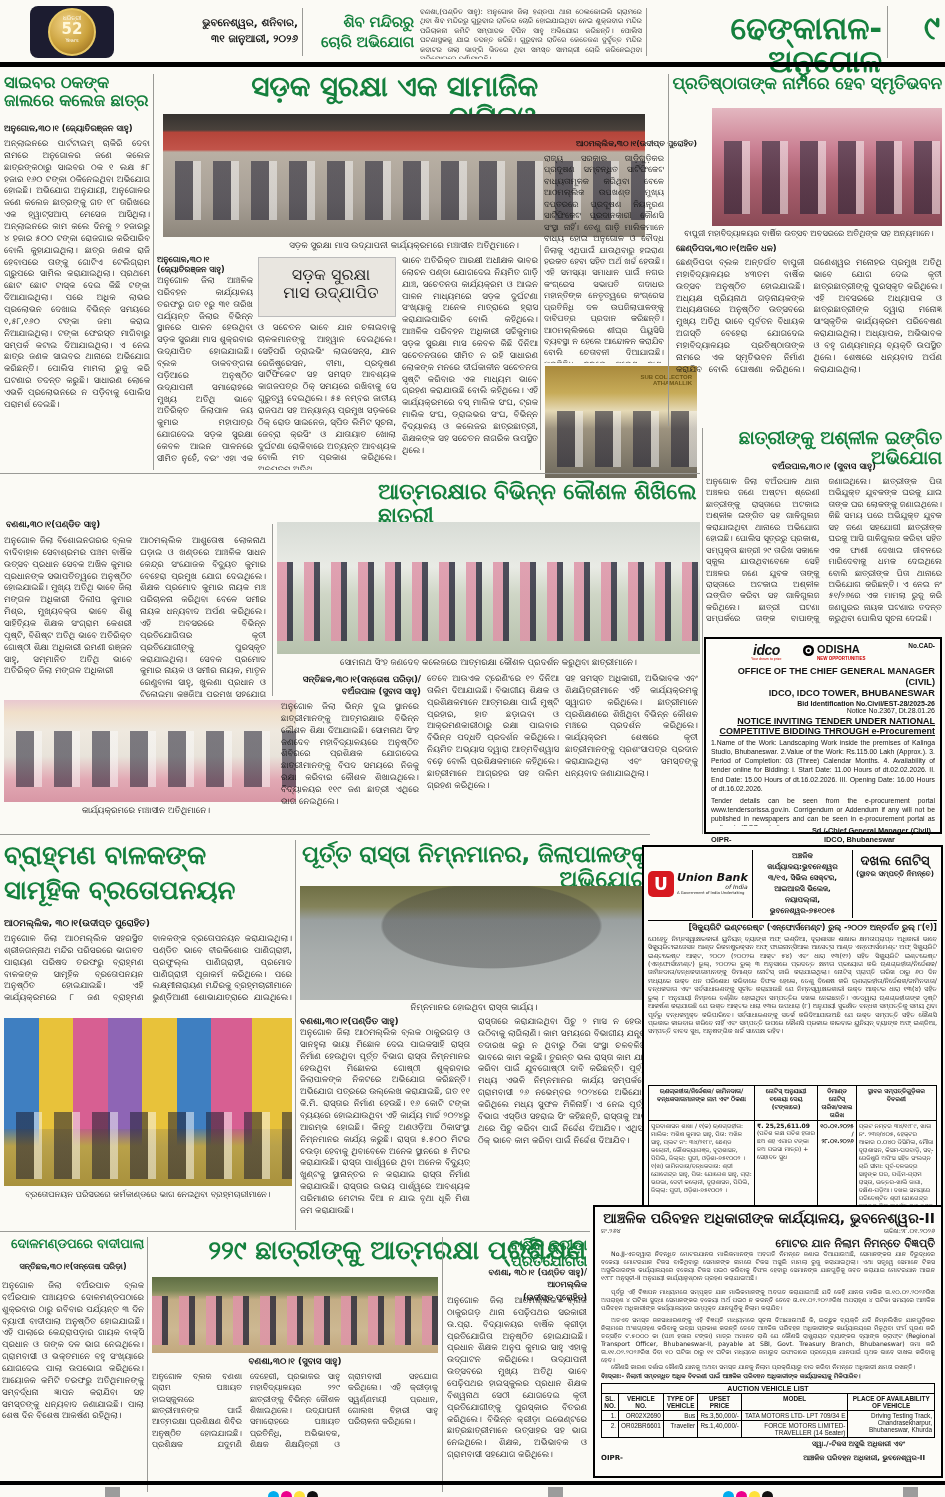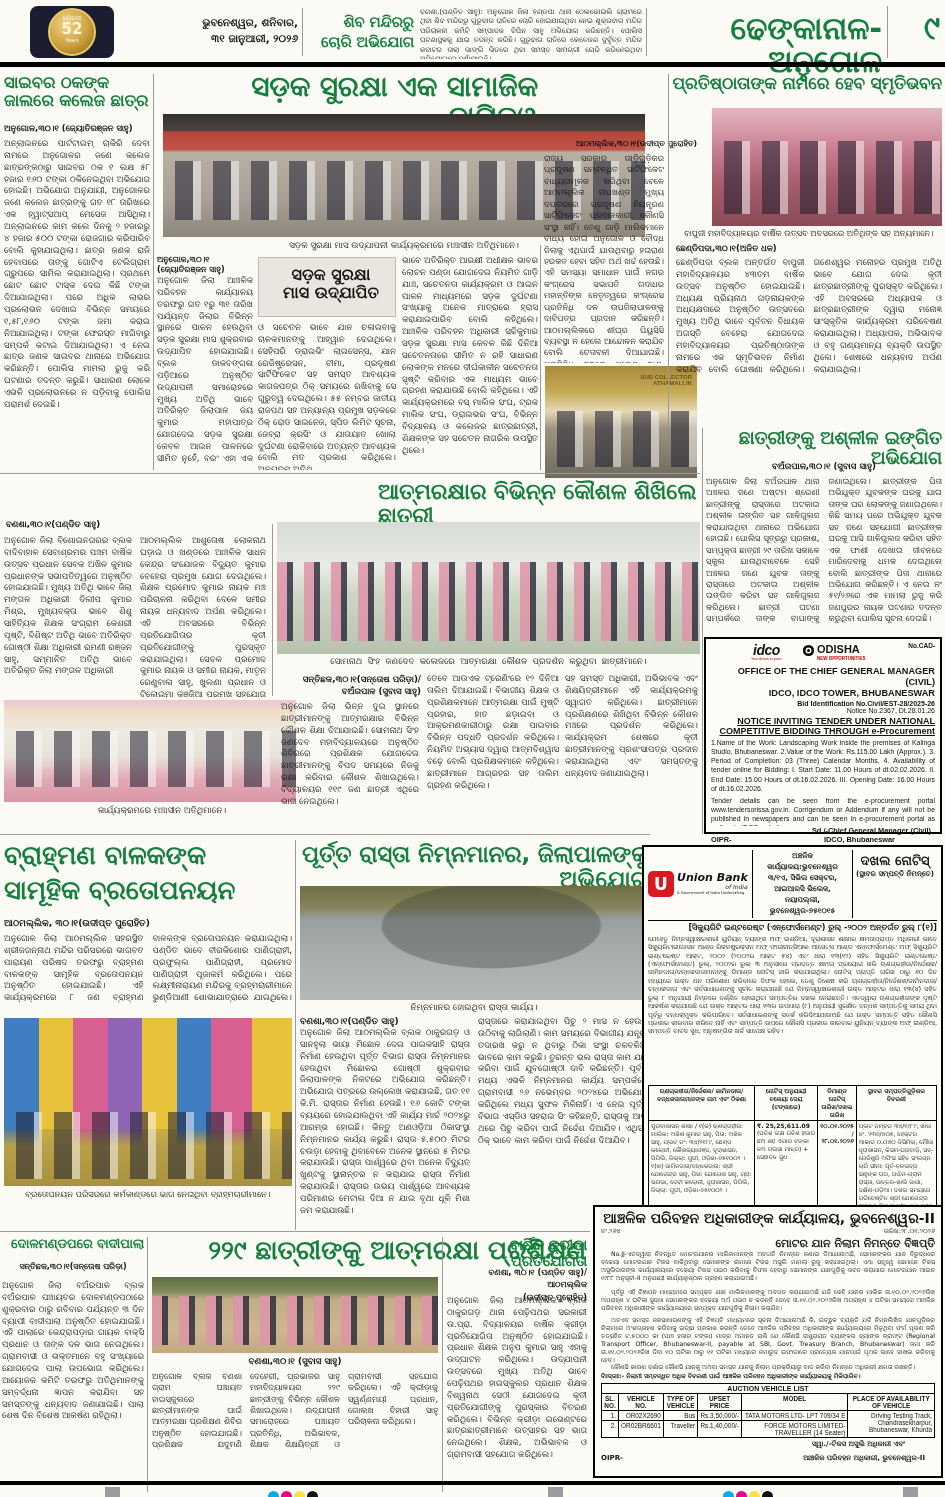--- a/index.html
+++ b/index.html
@@ -17,21 +17,21 @@
   .ppl{position:absolute;left:0;right:0;background:repeating-linear-gradient(90deg,rgba(30,30,48,0) 0 12px,rgba(30,30,48,.55) 12px 30px,rgba(250,250,250,.5) 30px 38px);}
   .pplpink{position:absolute;left:0;right:0;background:repeating-linear-gradient(90deg,rgba(222,148,168,.85) 0 10px,rgba(38,38,56,.8) 10px 16px,rgba(0,0,0,0) 16px 27px);}
   .ph-dais{background:linear-gradient(180deg,#35322f 0%,#4a423c 13%,#b5453a 15%,#c2544a 29%,#b9b0a4 31%,#a8a096 70%,#8d867b 100%);}
   .ph-group{background:linear-gradient(180deg,#e3b7c0 0%,#d79aa8 18%,#c97f92 35%,#a95f6e 62%,#8a4a56 100%);}
   .ph-office{background:linear-gradient(180deg,#a98a3d 0%,#c7ab58 24%,#e5d9b5 40%,#9d937f 56%,#6f6a5e 100%);}
   .ph-indoor{background:linear-gradient(180deg,#d8dcd6 0%,#e9ebe5 34%,#cfd6c6 55%,#b7c2ad 100%);}
   .ph-stage{background:linear-gradient(180deg,#e9c8d0 0%,#f0dfc9 12%,#efe9df 30%,#e8e3da 55%,#e2a9b4 78%,#d897a5 100%);}
   .ph-temple{background:linear-gradient(90deg,#3f7fc1 0 12%,#e8c23a 12% 24%,#d75f92 24% 36%,#8e65b5 36% 48%,#e8c23a 48% 60%,#3f7fc1 60% 72%,#d75f92 72% 86%,#e8c23a 86% 100%);}
   .ph-road{background:radial-gradient(ellipse at 55% 35%,rgba(60,60,60,.35) 0 40%,rgba(0,0,0,0) 41%),linear-gradient(180deg,#6f6f45 0%,#84835a 18%,#9aa0a0 30%,#a8adac 60%,#b4b8b6 100%);}
   .ph-ground{background:linear-gradient(180deg,#5f6e44 0%,#7b8757 18%,#c4ad85 30%,#cdb892 70%,#c2a87e 100%);}
-  .boxsub{background:#e9e6e0;border:1px solid #bbb;font-weight:bold;text-align:center;line-height:1.15;padding-left:8px;}
+  .boxsub{background:#e9e6e0;border:1px solid #bbb;font-weight:normal;text-align:center;line-height:1.15;padding-left:8px;}
   .notice{border:2px solid #000;background:#fdfcf8;}
   .notice-inner{font-family:"Liberation Sans",sans-serif;}
   table.nt{border-collapse:collapse;width:100%;}
   table.nt td,table.nt th{border:1px solid #000;padding:1px 2px;vertical-align:top;}
   .u{text-decoration:underline;}
   .mast-logo{background:#1c1c30;border-radius:8px;}
   .gold-circle{position:absolute;left:50%;top:50%;transform:translate(-50%,-50%);width:44px;height:44px;border-radius:50%;background:radial-gradient(circle at 38% 32%,#f2d489,#caa13c 55%,#8a5d16 100%);border:2px solid #e8c864;text-align:center;}
   .ub-logo{width:26px;height:26px;background:#d71920;border-radius:5px;color:#fff;font-weight:bold;font-size:17px;line-height:26px;text-align:center;}
   .odisha-dot{display:inline-block;width:11px;height:11px;border-radius:50%;background:#000;box-shadow:inset 0 0 0 2.5px #000, inset 0 0 0 4px #fff;vertical-align:middle;}
   .sq{width:15px;height:12px;background:#9c9c9c;}
@@ -110,28 +110,28 @@
   <div class="abs body" style="left:676px;top:257px;width:266px;height:168px;columns:2;column-gap:9px;">ଛେଣ୍ଡିପଦା ବ୍ଲକ ଅନ୍ତର୍ଗତ ବାପୁଜୀ ମହାବିଦ୍ୟାଳୟର ୪୩ତମ ବାର୍ଷିକ ଉତ୍ସବ ଅନୁଷ୍ଠିତ ହୋଇଯାଇଛି। ଅଧ୍ୟକ୍ଷ ପ୍ରିୟନାଥ ଗଡ଼ନାୟକଙ୍କ ଅଧ୍ୟକ୍ଷତାରେ ଅନୁଷ୍ଠିତ ଉତ୍ସବରେ ମୁଖ୍ୟ ଅତିଥି ଭାବେ ପୂର୍ବତନ ବିଧାୟକ ଅଗସ୍ତି ବେହେରା ଯୋଗଦେଇ ମହାବିଦ୍ୟା­ଳୟର ପ୍ରତିଷ୍ଠାତାଙ୍କ ନାମରେ ଏକ ସ୍ମୃତିଭବନ ନିର୍ମାଣ କରାଯିବ ବୋଲି ଘୋଷଣା କରିଥିଲେ। ଗଣେଶ୍ୱର ମନୋହର ପ୍ରମୁଖ ଅତିଥି ଭାବେ ଯୋଗ ଦେଇ କୃତୀ ଛାତ୍ରଛାତ୍ରୀଙ୍କୁ ପୁରସ୍କୃତ କରିଥିଲେ। ଏହି ଅବସରରେ ଅଧ୍ୟାପକ ଓ ଛାତ୍ରଛାତ୍ରୀଙ୍କ ଦ୍ୱାରା ମନୋଜ୍ଞ ସାଂସ୍କୃତିକ କାର୍ଯ୍ୟକ୍ରମ ପରିବେଷଣ କରାଯାଇଥିଲା। ଅଧ୍ୟାପକ, ଅଭିଭାବକ ଓ ବହୁ ଗଣ୍ୟମାନ୍ୟ ବ୍ୟକ୍ତି ଉପସ୍ଥିତ ଥିଲେ। ଶେଷରେ ଧନ୍ୟବାଦ ଅର୍ପଣ କରାଯାଇଥିଲା।</div>
 
   <div class="abs hrule" style="left:0;top:473px;width:700px;"></div>
 
   <div class="abs dl" style="left:6px;top:519px;width:130px;height:13px;font-size:8.6px;">ବଣଶା,୩୦।୧(ପଣ୍ଡିତ ସାହୁ)</div>
   <div class="abs body" style="left:4px;top:535px;width:128px;height:162px;">ଅନୁଗୋଳ ଜିଲା ବିଶୋଇନଗରର ବ୍ଲକ ବାଦିବାହାଳ ସେବାଶ୍ରମର ପଞ୍ଚମ ବାର୍ଷିକ ଉତ୍ସବ ପ୍ରଧାନ ସେବକ ଅଖିଳ କୁମାର ପ୍ରଧାନଙ୍କ ସଭାପତିତ୍ୱରେ ଅନୁଷ୍ଠିତ ହୋଇଯାଇଛି। ମୁଖ୍ୟ ଅତିଥି ଭାବେ ଜିଲା ମଙ୍ଗଳ ଅଧିକାରୀ ଦିଲୀପ କୁମାର ମିଶ୍ର, ମୁଖ୍ୟବକ୍ତା ଭାବେ ଶିଶୁ ସାହିତ୍ୟିକ ଶିକ୍ଷକ ସଂଗ୍ରାମ କେଶରୀ ପୃଷ୍ଟି, ବିଶିଷ୍ଟ ଅତିଥି ଭାବେ ଅତିରିକ୍ତ ଗୋଷ୍ଠୀ ଶିକ୍ଷା ଅଧିକାରୀ ରମଣୀ ରଞ୍ଜନ ସାହୁ, ସମ୍ମାନିତ ଅତିଥି ଭାବେ ଅତିରିକ୍ତ ଜିଲା ମଙ୍ଗଳ ଅଧିକାରୀ</div>
   <div class="abs body" style="left:140px;top:535px;width:126px;height:162px;">ଆଠମଲ୍ଲିକ ଆଶୁତୋଷ ଲୋକନାଥ ଘଡ଼ାଇ ଓ ଖଣ୍ଡରେ ଆଞ୍ଚଳିକ ସାଧନ କେନ୍ଦ୍ର ସଂଯୋଜକ ବିଦ୍ୟୁତ କୁମାର ବେହେରା ପ୍ରମୁଖ ଯୋଗ ଦେଇଥିଲେ। ଶିକ୍ଷକ ପ୍ରମୋଦ କୁମାର ନାୟକ ମଞ୍ଚ ପରିଚାଳନା କରିଥିବା ବେଳେ ସମୀର ନାୟକ ଧନ୍ୟବାଦ ଅର୍ପଣ କରିଥିଲେ। ଏହି ଅବସରରେ ବିଭିନ୍ନ ପ୍ରତିଯୋଗିତାର କୃତୀ ପ୍ରତିଯୋଗୀଙ୍କୁ ପୁରସ୍କୃତ କରାଯାଇଥିଲା। ସେବକ ପ୍ରମୋଦ କୁମାର ନାୟକ ଓ ସମୀର ନାୟକ, ମାତୃନ ରେଣୁବାଳା ସାହୁ, ଖୁଲଣା ପ୍ରଧାନ ଓ ଟିଲୋଇମା କଞ୍ଜିଆ ପ୍ରମୁଖ ସହଯୋଗ କରିଥିଲେ।</div>
   <div class="abs photo ph-stage" style="left:4px;top:700px;width:292px;height:102px;">
     <div class="ppl" style="top:30%;height:55%;"></div>
   </div>
-  <div class="abs cap" style="left:16px;top:805px;width:292px;height:12px;">କାର୍ଯ୍ୟକ୍ରମରେ ମଞ୍ଚାସୀନ ଅତିଥିମାନେ।</div>
+  <div class="abs cap" style="left:0;top:805px;width:292px;height:12px;">କାର୍ଯ୍ୟକ୍ରମରେ ମଞ୍ଚାସୀନ ଅତିଥିମାନେ।</div>
 
   <div class="abs vr" style="left:272px;top:524px;height:172px;"></div>
   <div class="abs hl" style="left:378px;top:480px;width:322px;height:36px;font-size:22px;">ଆତ୍ମରକ୍ଷାର ବିଭିନ୍ନ କୌଶଳ ଶିଖିଲେ ଛାତ୍ରୀ</div>
   <div class="abs photo ph-indoor" style="left:277px;top:522px;width:423px;height:132px;">
     <div class="pplpink" style="top:30%;height:60%;"></div>
   </div>
-  <div class="abs cap" style="left:277px;top:657px;width:423px;height:12px;font-family:Liberation Mono, monospace;">ସୋମନାଥ ସିଂହ ଜଣଦେବ କଲେଜରେ ଆତ୍ମରକ୍ଷା କୌଶଳ ପ୍ରଦର୍ଶନ କରୁଥିବା ଛାତ୍ରୀମାନେ।</div>
+  <div class="abs cap" style="left:277px;top:657px;width:423px;height:12px;">ସୋମନାଥ ସିଂହ ଜଣଦେବ କଲେଜରେ ଆତ୍ମରକ୍ଷା କୌଶଳ ପ୍ରଦର୍ଶନ କରୁଥିବା ଛାତ୍ରୀମାନେ।</div>
   <div class="abs ctr" style="left:281px;top:673px;width:140px;height:26px;font-weight:bold;font-size:8.6px;line-height:1.4;">
     <div>ସନ୍ତିଛକ,୩୦।୧(ସନ୍ତୋଷ ପରିଡ଼ା)/</div>
     <div>ବଅଁରପାଳ (ସୁବାସ ସାହୁ)</div>
   </div>
   <div class="abs body" style="left:281px;top:701px;width:138px;height:130px;">ଅନୁଗୋଳ ଜିଲା ଭିନ୍ନ ଦୁଇ ସ୍ଥାନରେ ଛାତ୍ରୀମାନଙ୍କୁ ଆତ୍ମରକ୍ଷାର ବିଭିନ୍ନ କୌଶଳ ଶିକ୍ଷା ଦିଆଯାଇଛି। ସୋମନାଥ ସିଂହ ଜଣଦେବ ମହାବିଦ୍ୟାଳୟରେ ଅନୁଷ୍ଠିତ ଶିବିରରେ ପ୍ରଶିକ୍ଷକ ଯୋଗଦେଇ ଛାତ୍ରୀମାନଙ୍କୁ ବିପଦ ସମୟରେ ନିଜକୁ ରକ୍ଷା କରିବାର କୌଶଳ ଶିଖାଇଥିଲେ। ବିଦ୍ୟାଳୟର ୧୧୯ ଜଣ ଛାତ୍ରୀ ଏଥିରେ ଭାଗ ନେଇଥିଲେ।</div>
   <div class="abs body" style="left:427px;top:673px;width:132px;height:158px;">ତେବେ ଆଉଏକ ଟ୍ରେଣିଂରେ ୧୨ ଦିନିଆ ତାଲିମ ଦିଆଯାଇଛି। ବିଭାଗୀୟ ଶିକ୍ଷକ ଓ ପ୍ରଶିକ୍ଷକମାନେ ଆତ୍ମରକ୍ଷା ପାଇଁ ମୁଷ୍ଟି ପ୍ରହାର, ହାତ ଛଡ଼ାଇବା ଓ ଆକ୍ରମଣକାରୀଠାରୁ ରକ୍ଷା ପାଇବାର ବିଭିନ୍ନ ପଦ୍ଧତି ପ୍ରଦର୍ଶନ କରିଥିଲେ। ନିୟମିତ ଅଭ୍ୟାସ ଦ୍ୱାରା ଆତ୍ମବିଶ୍ୱାସ ବଢ଼େ ବୋଲି ପ୍ରଶିକ୍ଷକମାନେ କହିଥିଲେ। ଛାତ୍ରୀମାନେ ଆଗ୍ରହର ସହ ତାଲିମ ଗ୍ରହଣ କରିଥିଲେ।</div>
   <div class="abs body" style="left:565px;top:673px;width:133px;height:158px;">ସହ ସମସ୍ତ ଅଧିକାରୀ, ଅଭିଭାବକ ଏବଂ ଶିକ୍ଷୟିତ୍ରୀମାନେ ଏହି କାର୍ଯ୍ୟକ୍ରମକୁ ସ୍ୱାଗତ କରିଥିଲେ। ଛାତ୍ରୀମାନେ ପ୍ରଶିକ୍ଷଣରେ ଶିଖିଥିବା ବିଭିନ୍ନ କୌଶଳ ମଞ୍ଚରେ ପ୍ରଦର୍ଶନ କରିଥିଲେ। କାର୍ଯ୍ୟକ୍ରମ ଶେଷରେ କୃତୀ ଛାତ୍ରୀମାନଙ୍କୁ ପ୍ରଶଂସାପତ୍ର ପ୍ରଦାନ କରାଯାଇଥିଲା ଏବଂ ସମସ୍ତଙ୍କୁ ଧନ୍ୟବାଦ ଜଣାଯାଇଥିଲା।</div>
 
   <div class="abs vr" style="left:702px;top:428px;height:406px;"></div>
   <div class="abs hl ctr" style="left:706px;top:428px;width:236px;height:30px;font-size:18.5px;">ଛାତ୍ରୀଙ୍କୁ ଅଶ୍ଳୀଳ ଇଙ୍ଗିତ ଅଭିଯୋଗ</div>

